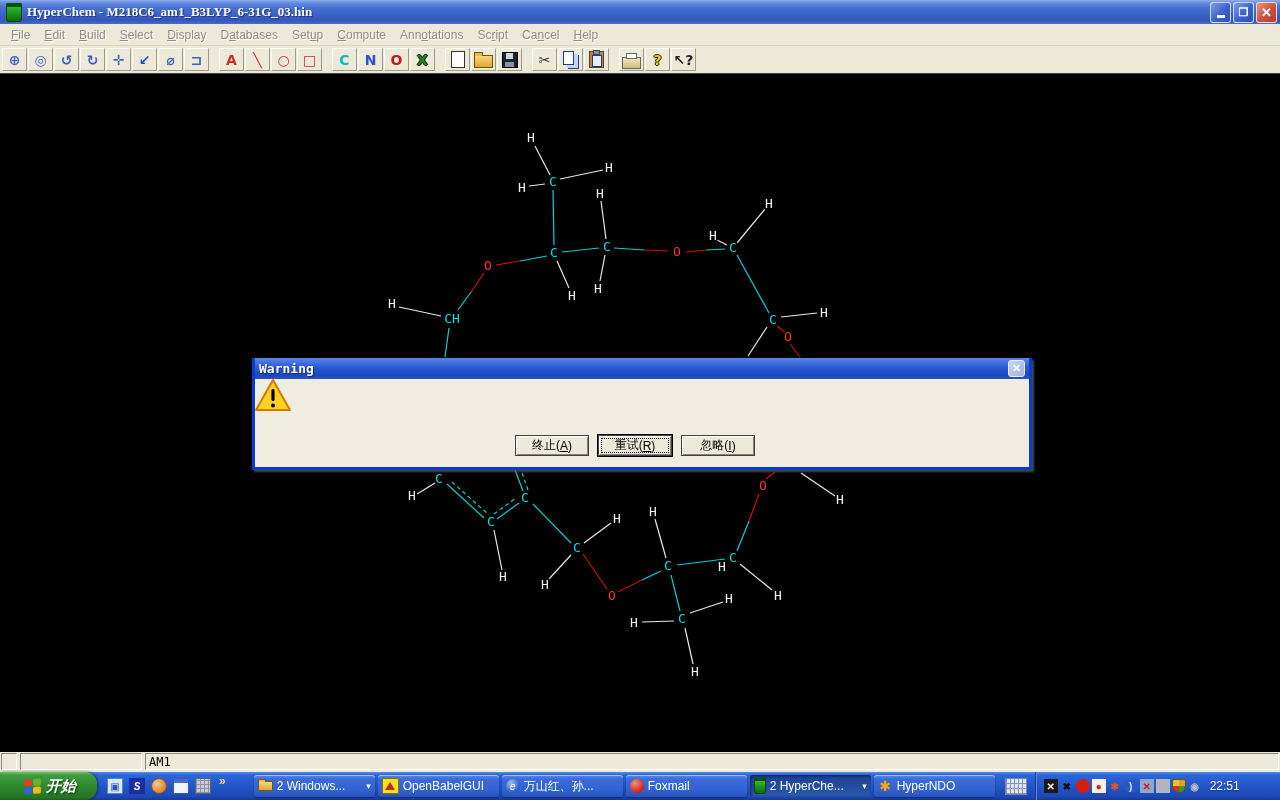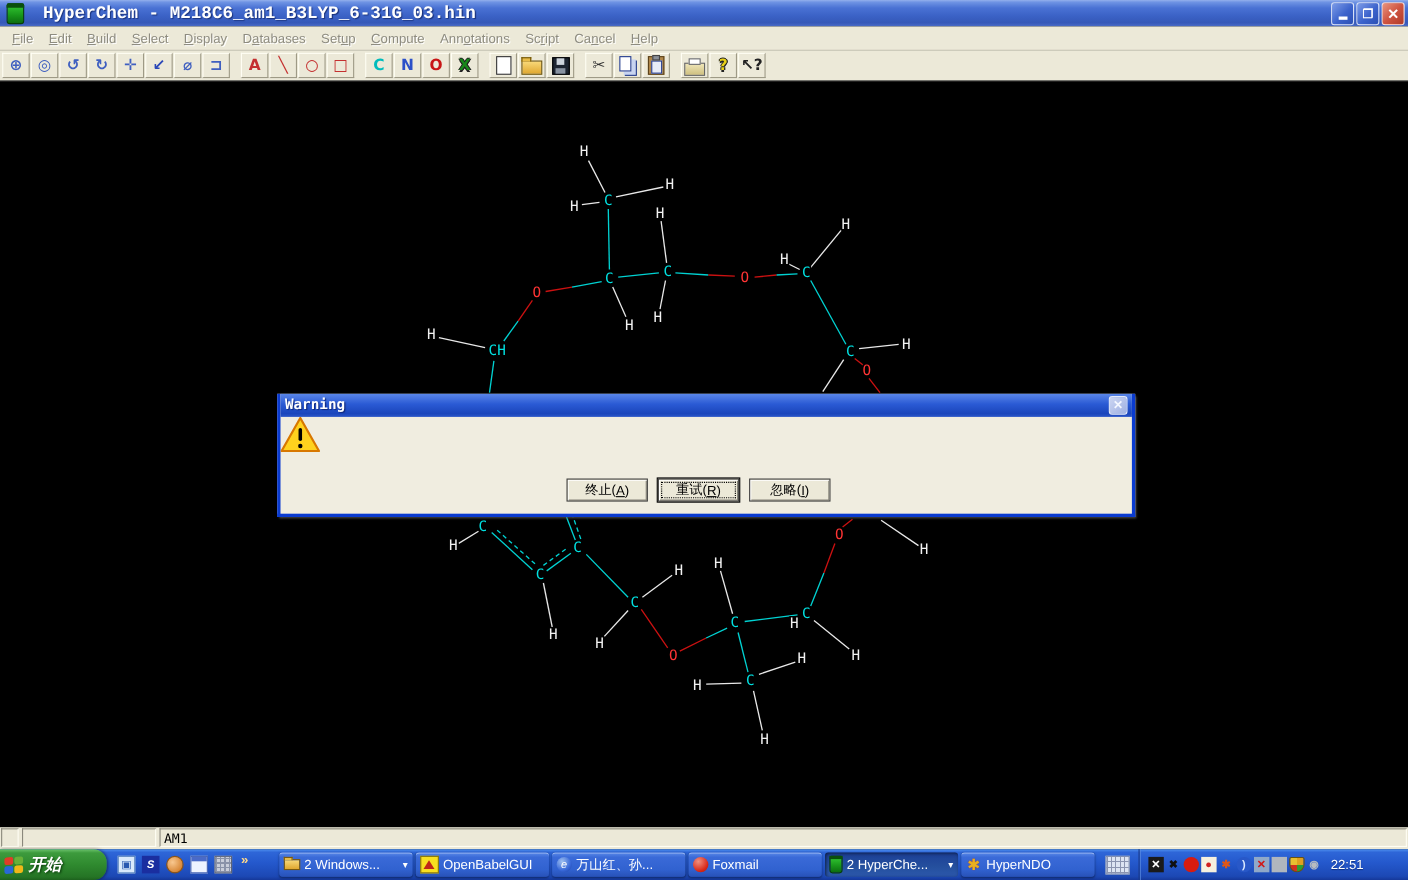--- a/index.html
+++ b/index.html
@@ -8,22 +8,22 @@
 
   
   .titlebar{position:absolute;left:0;top:0;width:1280px;height:24px;
     background:linear-gradient(180deg,#94b0ec 0%,#6f94e4 8%,#4a72d4 30%,#3b62c6 60%,#3558b8 86%,#4a6cc8 100%);
     display:flex;align-items:center;padding:0 3px;box-sizing:border-box;}
   .app-icon{width:14px;height:17px;margin:0 5px 0 3px;position:relative;
     background:linear-gradient(180deg,#2fc02f 10%,#18941a 60%,#0d6d10 100%);
     border:1px solid #063f08;border-radius:2px 2px 3px 3px;}
   .app-icon::before{content:"";position:absolute;left:-1px;top:-1px;right:-1px;height:4px;
     background:#0a4f0c;border-radius:2px 2px 0 0;}
-  .title-text{color:#fff;font-family:Liberation Mono, monospace;font-weight:bold;font-size:16px;
-    text-shadow:1px 1px 1px #1a327a;white-space:nowrap;margin-left:12px;}
+  .title-text{color:#fff;font-family:Liberation Serif, serif;font-weight:bold;font-size:13px;
+    text-shadow:1px 1px 1px #1a327a;white-space:nowrap;}
   .win-btns{margin-left:auto;display:flex;gap:2px;}
   .wbtn{width:21px;height:21px;border:1px solid rgba(255,255,255,.75);border-radius:3px;
     display:flex;align-items:center;justify-content:center;color:#fff;font-size:11px;font-weight:bold;
     background:linear-gradient(135deg,#7d9ce8 0%,#3c63cc 55%,#2c50b4 100%);box-sizing:border-box;}
   .wbtn.min span{display:block;width:8px;height:3px;background:#fff;margin-top:9px;}
   .wbtn.close{background:linear-gradient(135deg,#e8957f 0%,#cf5542 50%,#b03a28 100%);font-size:13px;}
 
   
   .menubar{position:absolute;left:0;top:24px;width:1280px;height:22px;background:#ece9d8;
     border-bottom:1px solid #d8d4c4;display:flex;align-items:center;padding-left:4px;box-sizing:border-box;}
@@ -92,21 +92,21 @@
     padding:0 3px;white-space:nowrap;overflow:hidden;box-sizing:border-box;}
   .sp-main{flex:0 0 1003px;}
   .sp-a{flex:0 0 16px;}
   .sp-b{flex:0 0 122px;}
   .sp-method{flex:1;}
 
   
   .taskbar{position:absolute;left:0;top:772px;width:1280px;height:28px;
     background:linear-gradient(180deg,#4f91f0 0%,#2e66d8 10%,#2458cc 45%,#1c48b4 88%,#15389a 100%);
     display:flex;align-items:center;box-sizing:border-box;}
-  .start-btn{height:28px;width:97px;display:flex;align-items:center;gap:5px;padding-left:4px;box-sizing:border-box;
+  .start-btn{height:28px;width:97px;display:flex;align-items:center;gap:5px;padding-left:24px;box-sizing:border-box;
     background:linear-gradient(180deg,#6cc26c 0%,#3d9b3d 12%,#2f8a2f 50%,#257425 90%,#1d611d 100%);
     border-radius:0 12px 12px 0;box-shadow:1px 0 3px rgba(0,0,0,.5);}
   .start-flag{display:grid;grid-template-columns:8px 8px;grid-template-rows:7px 7px;gap:1px;transform:skewY(-4deg);}
   .start-flag i{border-radius:2px;}
   .start-label{color:#fff;font-size:15px;font-weight:bold;font-style:italic;text-shadow:1px 1px 2px #0a3a0a;}
   .quicklaunch{display:flex;align-items:center;gap:6px;padding:0 6px 0 10px;}
   .ql{width:16px;height:16px;display:flex;align-items:center;justify-content:center;font-size:10px;box-sizing:border-box;}
   .ql1{background:#d9e9fb;border:1px solid #5a86c0;color:#2858b0;}
   .ql2{background:#1a2ea0;color:#fff;font-style:italic;font-weight:bold;}
   .ql3{background:radial-gradient(circle at 35% 35%,#f8c890,#d88838 70%,#b06820);border-radius:50%;border:1px solid #8a5418;}

